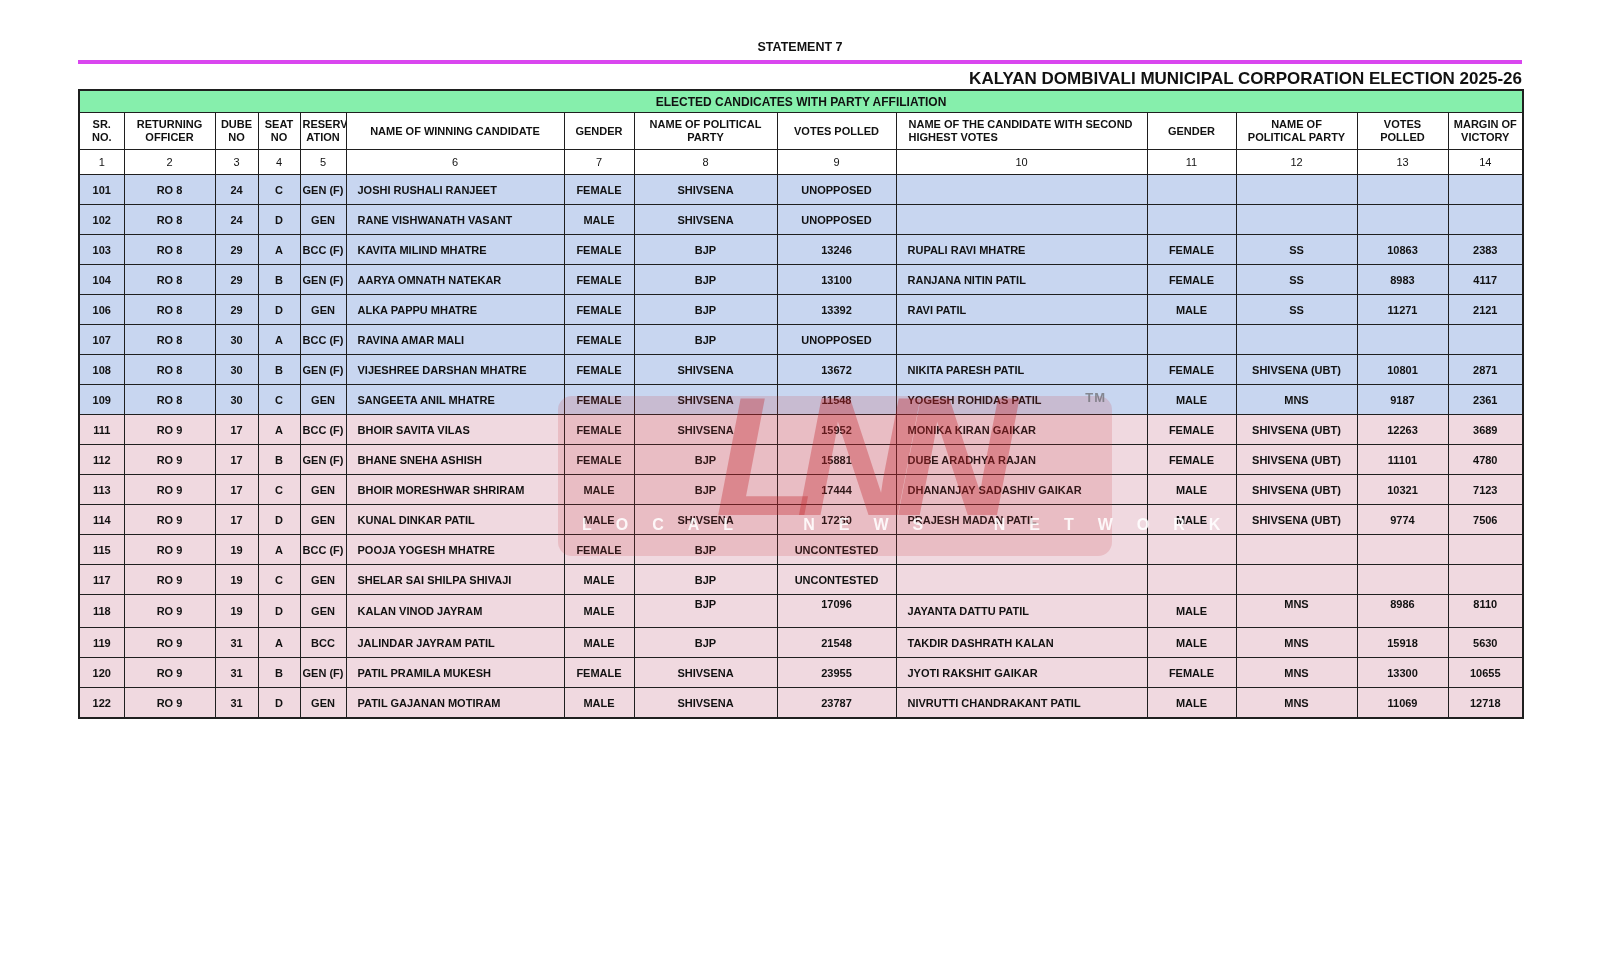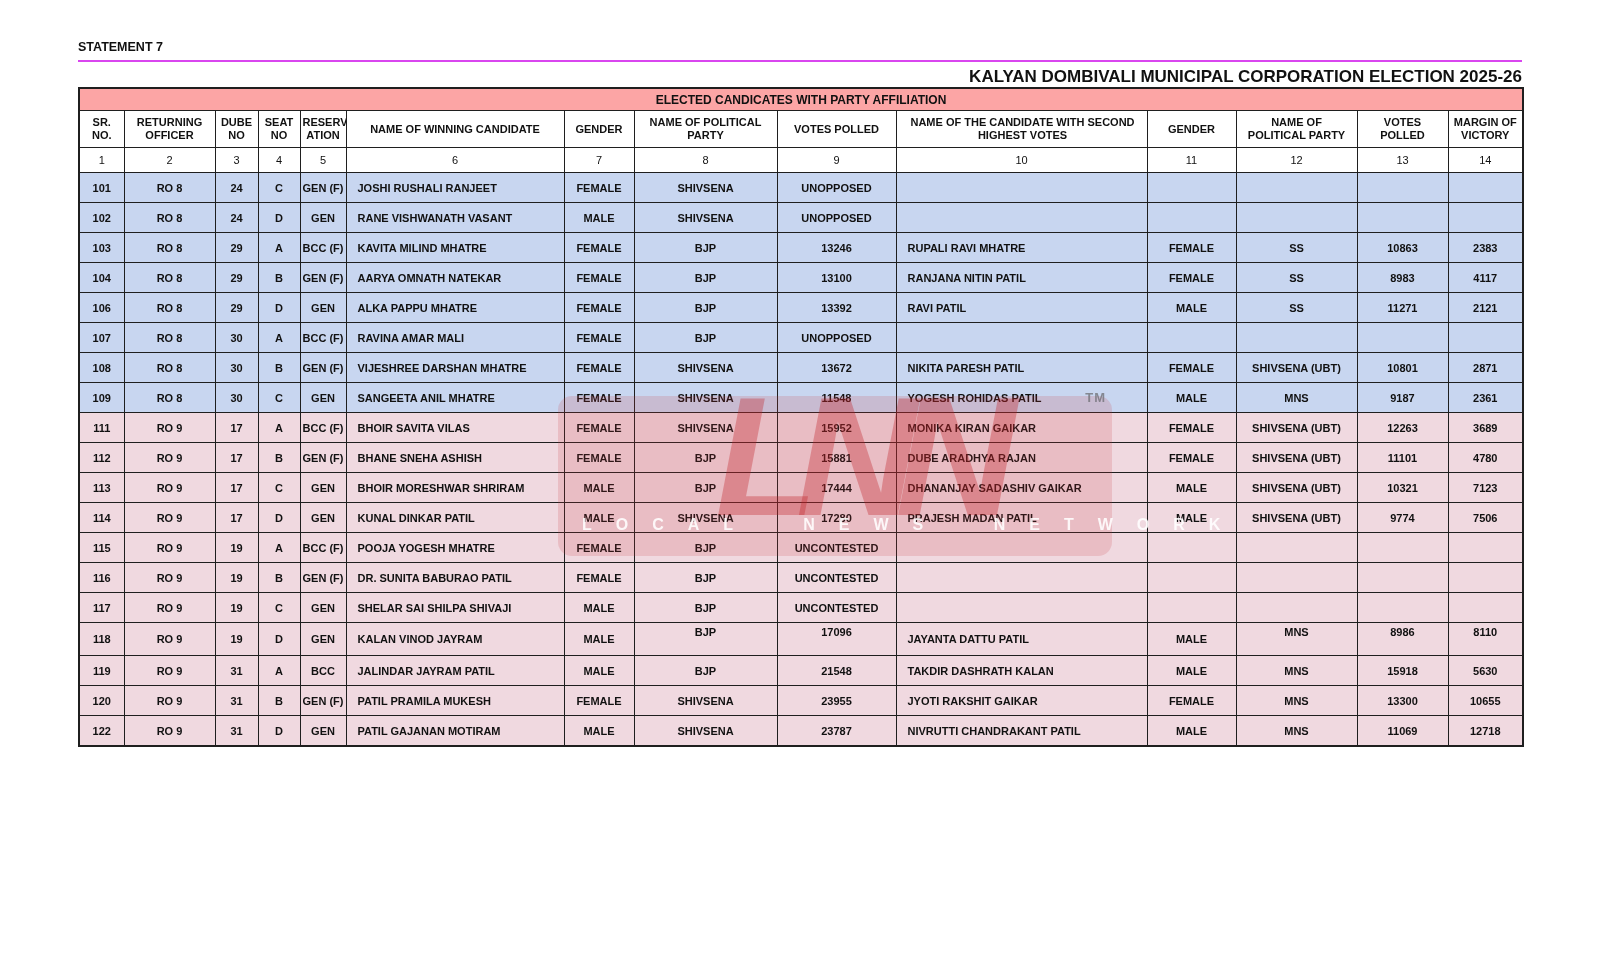--- a/index.html
+++ b/index.html
@@ -1,28 +1,28 @@
 <!DOCTYPE html>
 <html><head>
 <meta charset="utf-8">
 <style>
   html,body{margin:0;padding:0;background:#ffffff;}
   body{width:1600px;height:971px;position:relative;overflow:hidden;
        font-family:"Liberation Sans", sans-serif;color:#111;}
   .doc{position:absolute;left:78px;top:30px;width:1444px;}
-  .title1{height:30px;line-height:34px;font-size:12.5px;font-weight:bold;
-          border-bottom:2px solid #d946ef;}
+  .title1{height:30px;line-height:34px;text-align:center;font-size:12.5px;font-weight:bold;
+          border-bottom:4px solid #d946ef;}
   .title2{height:25px;line-height:30px;text-align:right;font-size:17px;font-weight:bold;}
   table{border-collapse:collapse;table-layout:fixed;width:1444px;}
   th,td{border:1px solid #1f1f1f;overflow:hidden;padding:0 2px;}
   table{border:2px solid #1f1f1f;}
-  .subtitle-cell{height:21px;text-align:center;font-size:12px;font-weight:bold;background:#fca5a5;}
+  .subtitle-cell{height:21px;text-align:center;font-size:12px;font-weight:bold;background:#86efac;}
   tr.hdr th{height:36px;font-size:11px;font-weight:bold;text-align:center;vertical-align:middle;
             white-space:pre-line;line-height:13px;background:#fff;}
-  tr.hdr th.left{text-align:center;padding-left:4px;}
+  tr.hdr th.left{text-align:left;padding-left:12px;}
   tr.nums td{height:24px;font-size:11px;font-weight:400;text-align:center;vertical-align:middle;background:#fff;}
   tbody td{height:29px;font-size:11px;font-weight:bold;text-align:center;vertical-align:middle;}
   tbody tr.ro8 td{background:#c8d6f0;}
   tbody tr.ro9 td{background:#f0d9e0;}
   tbody td.name{text-align:left;padding-left:11px;vertical-align:middle;}
   tbody td.vt{vertical-align:top;padding-top:3px;}
   
   .watermark{position:absolute;left:558px;top:396px;width:554px;height:160px;
              background:rgba(202,55,62,0.17);border-radius:14px;pointer-events:none;z-index:5;}
   .wm-logo{position:absolute;left:0;top:-24px;width:100%;text-align:center;
@@ -307,36 +307,20 @@
           <td>FEMALE</td>
           <td>BJP</td>
           <td>UNCONTESTED</td>
           <td class="name"></td>
           <td></td>
           <td></td>
           <td></td>
           <td></td>
         </tr>
         <tr class="ro9">
-          <td>116</td>
-          <td>RO 9</td>
-          <td>19</td>
-          <td>B</td>
-          <td>GEN (F)</td>
-          <td class="name">DR. SUNITA BABURAO PATIL</td>
-          <td>FEMALE</td>
-          <td>BJP</td>
-          <td>UNCONTESTED</td>
-          <td class="name"></td>
-          <td></td>
-          <td></td>
-          <td></td>
-          <td></td>
-        </tr>
-        <tr class="ro9">
           <td>117</td>
           <td>RO 9</td>
           <td>19</td>
           <td>C</td>
           <td>GEN</td>
           <td class="name">SHELAR SAI SHILPA SHIVAJI</td>
           <td>MALE</td>
           <td>BJP</td>
           <td>UNCONTESTED</td>
           <td class="name"></td>

